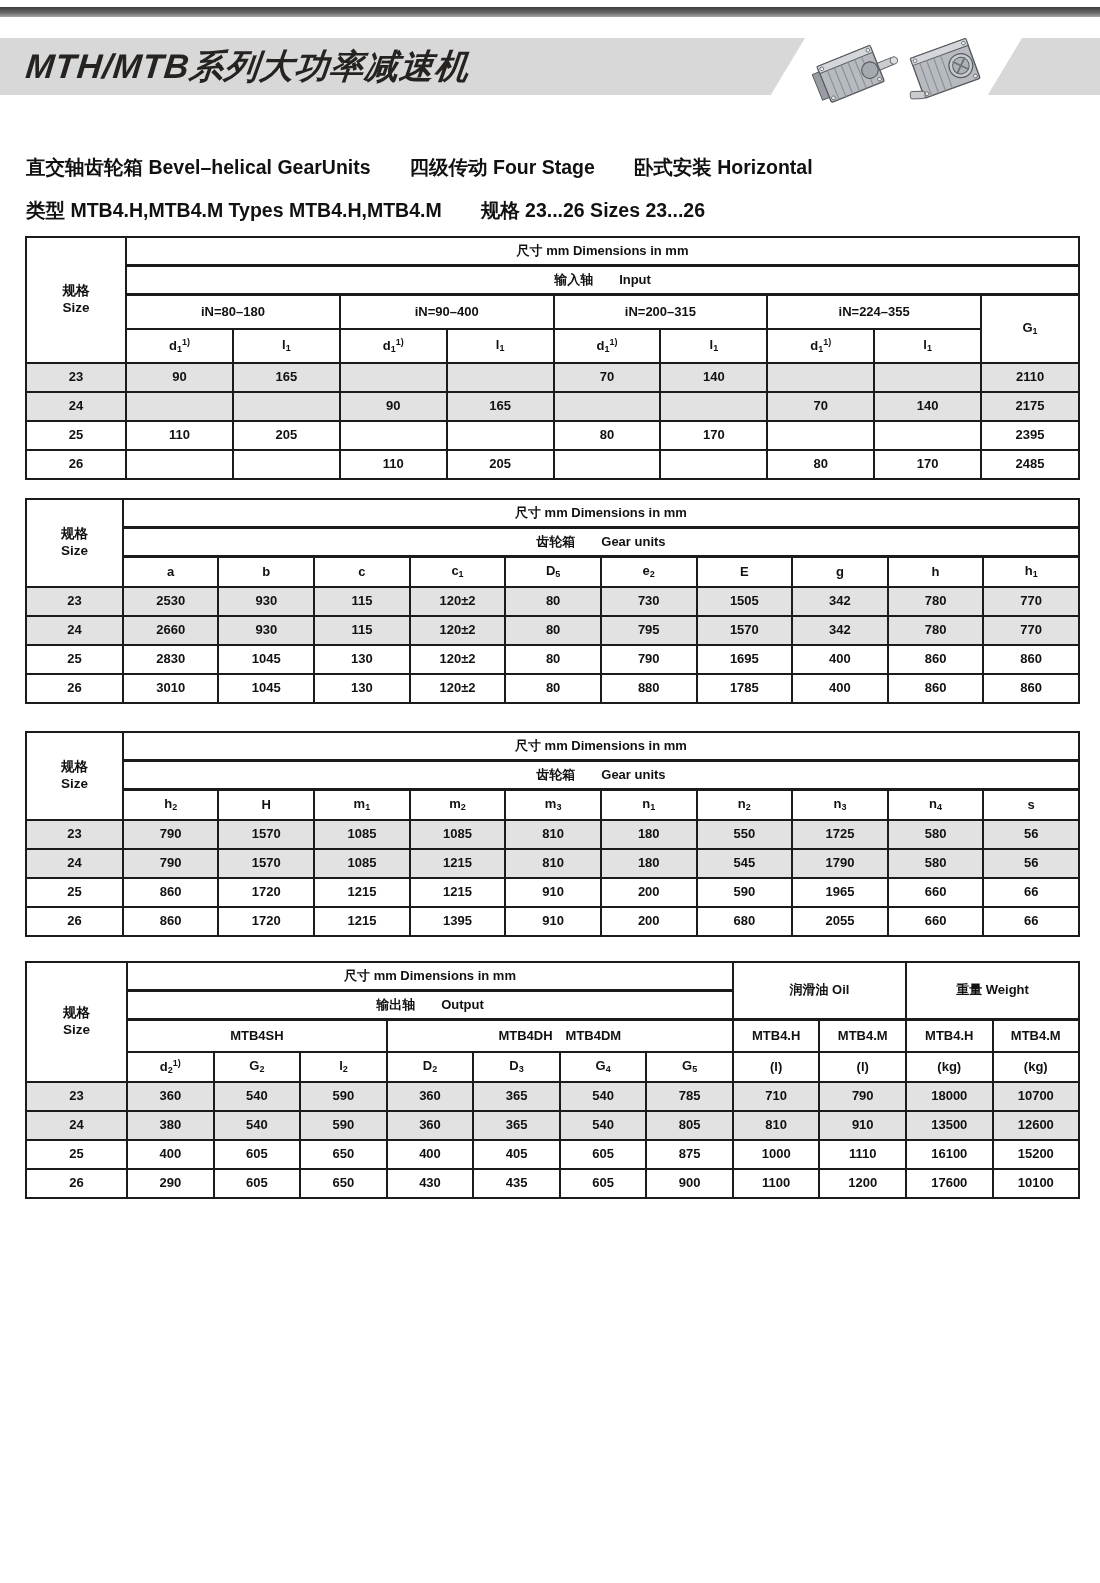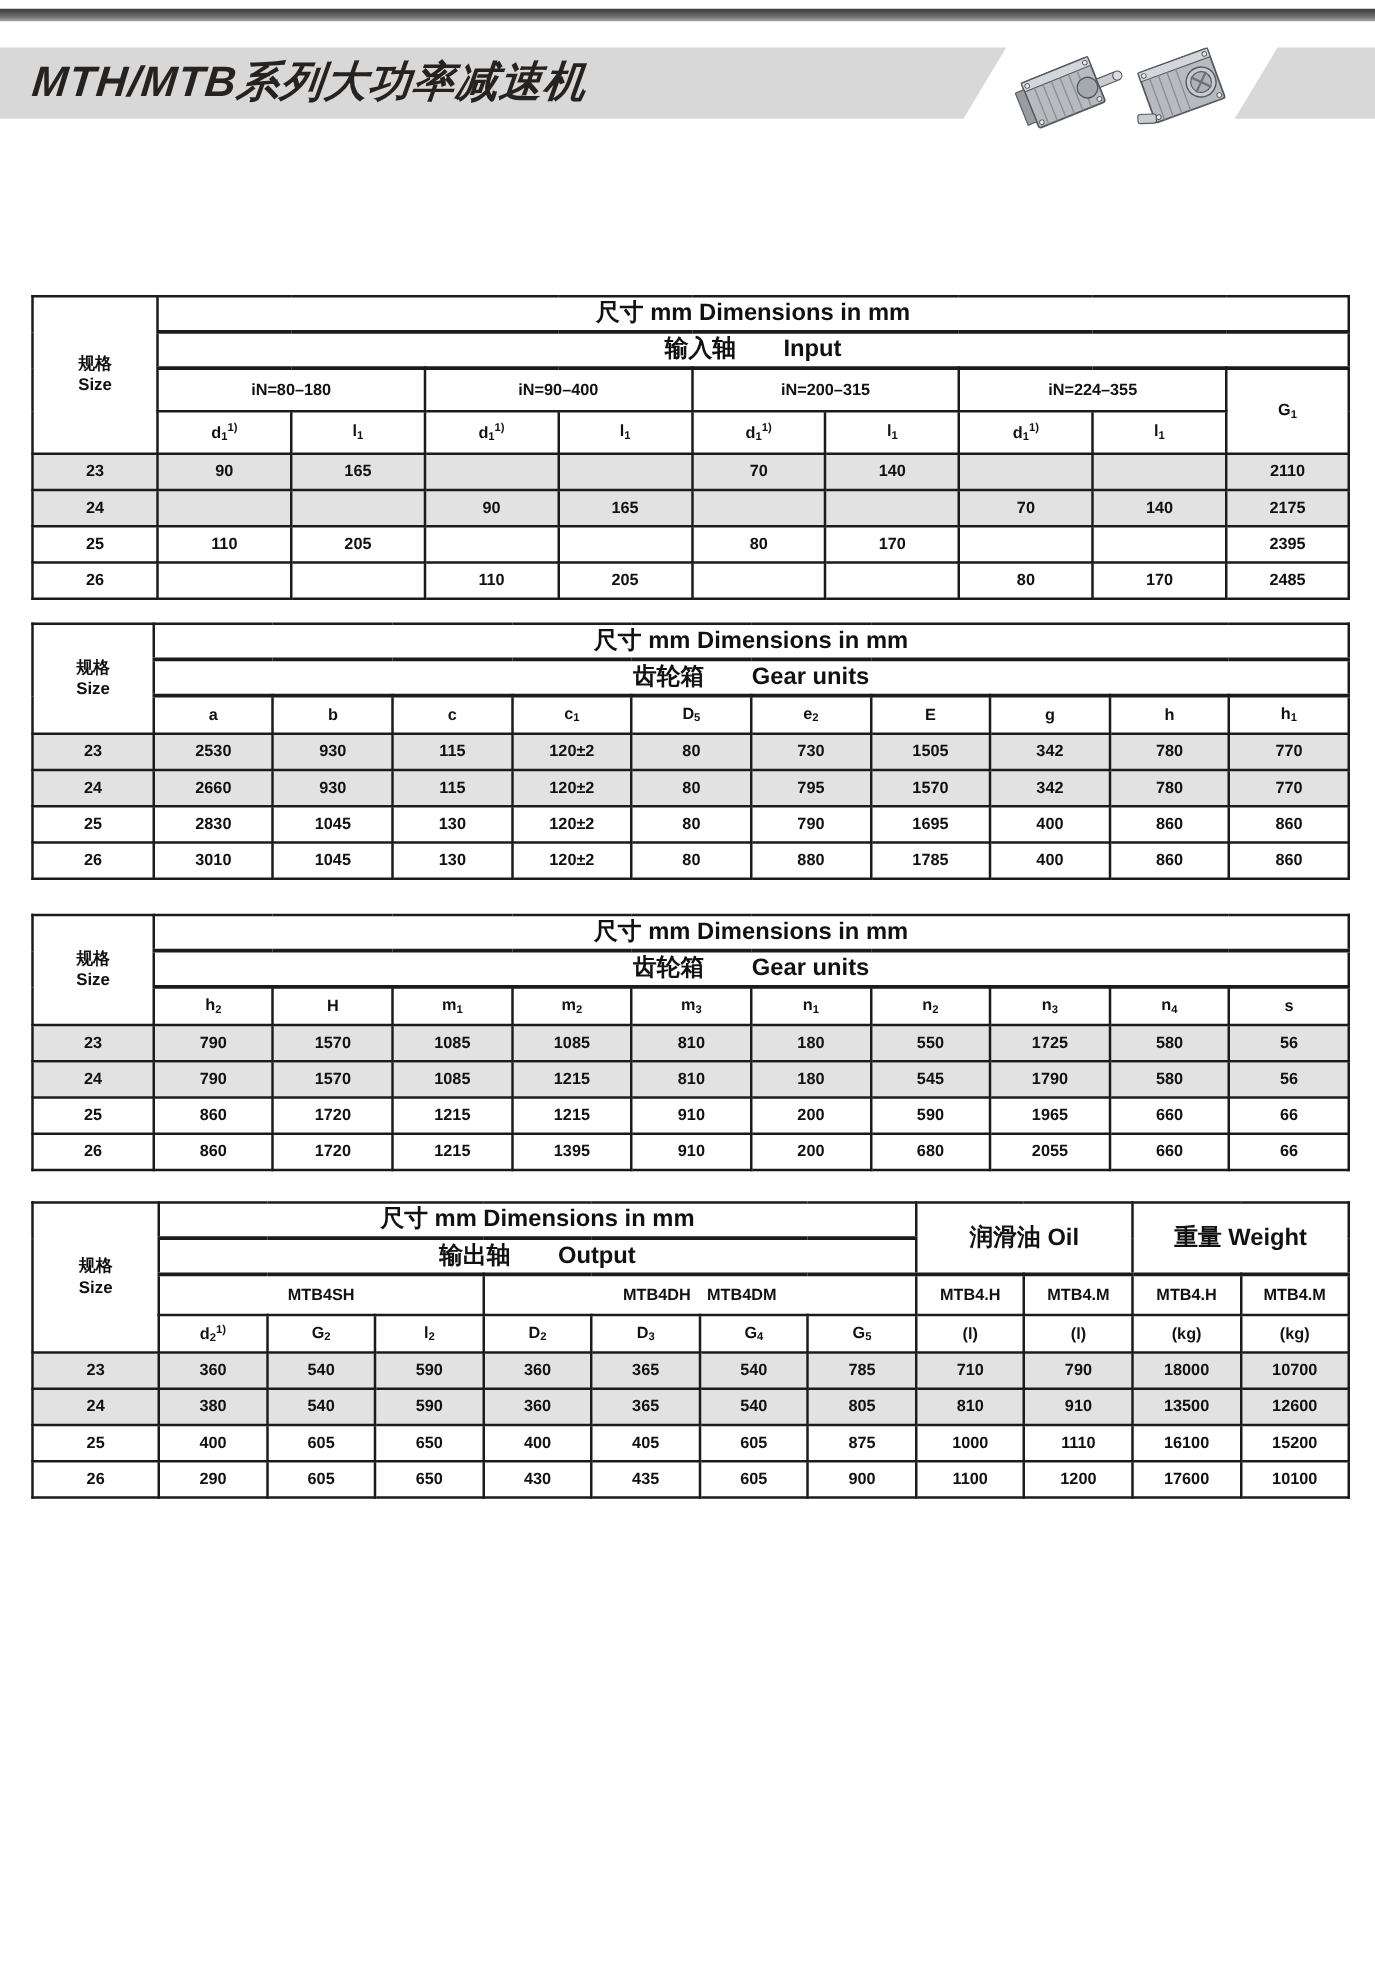--- a/index.html
+++ b/index.html
@@ -22,21 +22,21 @@
   .gbox.g2{left:903px;top:-16px;}
   
   .subtitle{position:absolute;left:26px;top:146px;font-size:19.5px;font-weight:bold;
             line-height:43px;color:#111;white-space:nowrap;}
   
   table.t{border-collapse:collapse;table-layout:fixed;position:absolute;left:25px;width:1055px;background:#fff;}
   table.t th,table.t td{border:2px solid #1b1b1b;text-align:center;vertical-align:middle;
             font-weight:bold;font-size:13px;padding:0 2px;line-height:1.15;color:#111;
             overflow:hidden;white-space:nowrap;}
   table.t thead th{background:#fff;}
-  table.t .sec{border-bottom-width:3px;font-size:19px;}
+  table.t .sec{border-bottom-width:3px;font-size:13px;}
   table.t sub{font-size:9px;vertical-align:-2px;}
   table.t sup{font-size:9px;vertical-align:5px;}
   .h26{height:26px}.h28{height:28px}.h30{height:30px}.h32{height:32px}
   table.t tbody td{height:27px;}
   table.t tbody tr.shaded td{background:#e2e2e2;}
   .sizeh div{line-height:1.25;font-size:13.5px;}
   #t1{top:236px;} #t2{top:498px;} #t3{top:731px;} #t4{top:961px;}
 </style>
 </head>
 <body>
@@ -94,20 +94,22 @@
           <circle cx="18" cy="30" r="2" fill="#eceeef" stroke="#55585c" stroke-width="0.8"></circle>
           <circle cx="74" cy="30" r="2" fill="#eceeef" stroke="#55585c" stroke-width="0.8"></circle>
           <circle cx="18" cy="68" r="2" fill="#eceeef" stroke="#55585c" stroke-width="0.8"></circle>
           <circle cx="74" cy="68" r="2" fill="#eceeef" stroke="#55585c" stroke-width="0.8"></circle>
         </g>
       </svg>
     </span>
   </div>
 
   <div class="subtitle">
+    <div>直交轴齿轮箱 Bevel–helical GearUnits　　四级传动 Four Stage　　卧式安装 Horizontal</div>
+    <div>类型 MTB4.H,MTB4.M Types MTB4.H,MTB4.M　　规格 23...26 Sizes 23...26</div>
   </div>
 
   <table class="t" id="t1">
     <colgroup>
       <col style="width:9.5%">
         <col style="width:10.15%">
         <col style="width:10.15%">
       <col style="width:10.15%">
         <col style="width:10.15%">
         <col style="width:10.15%">

